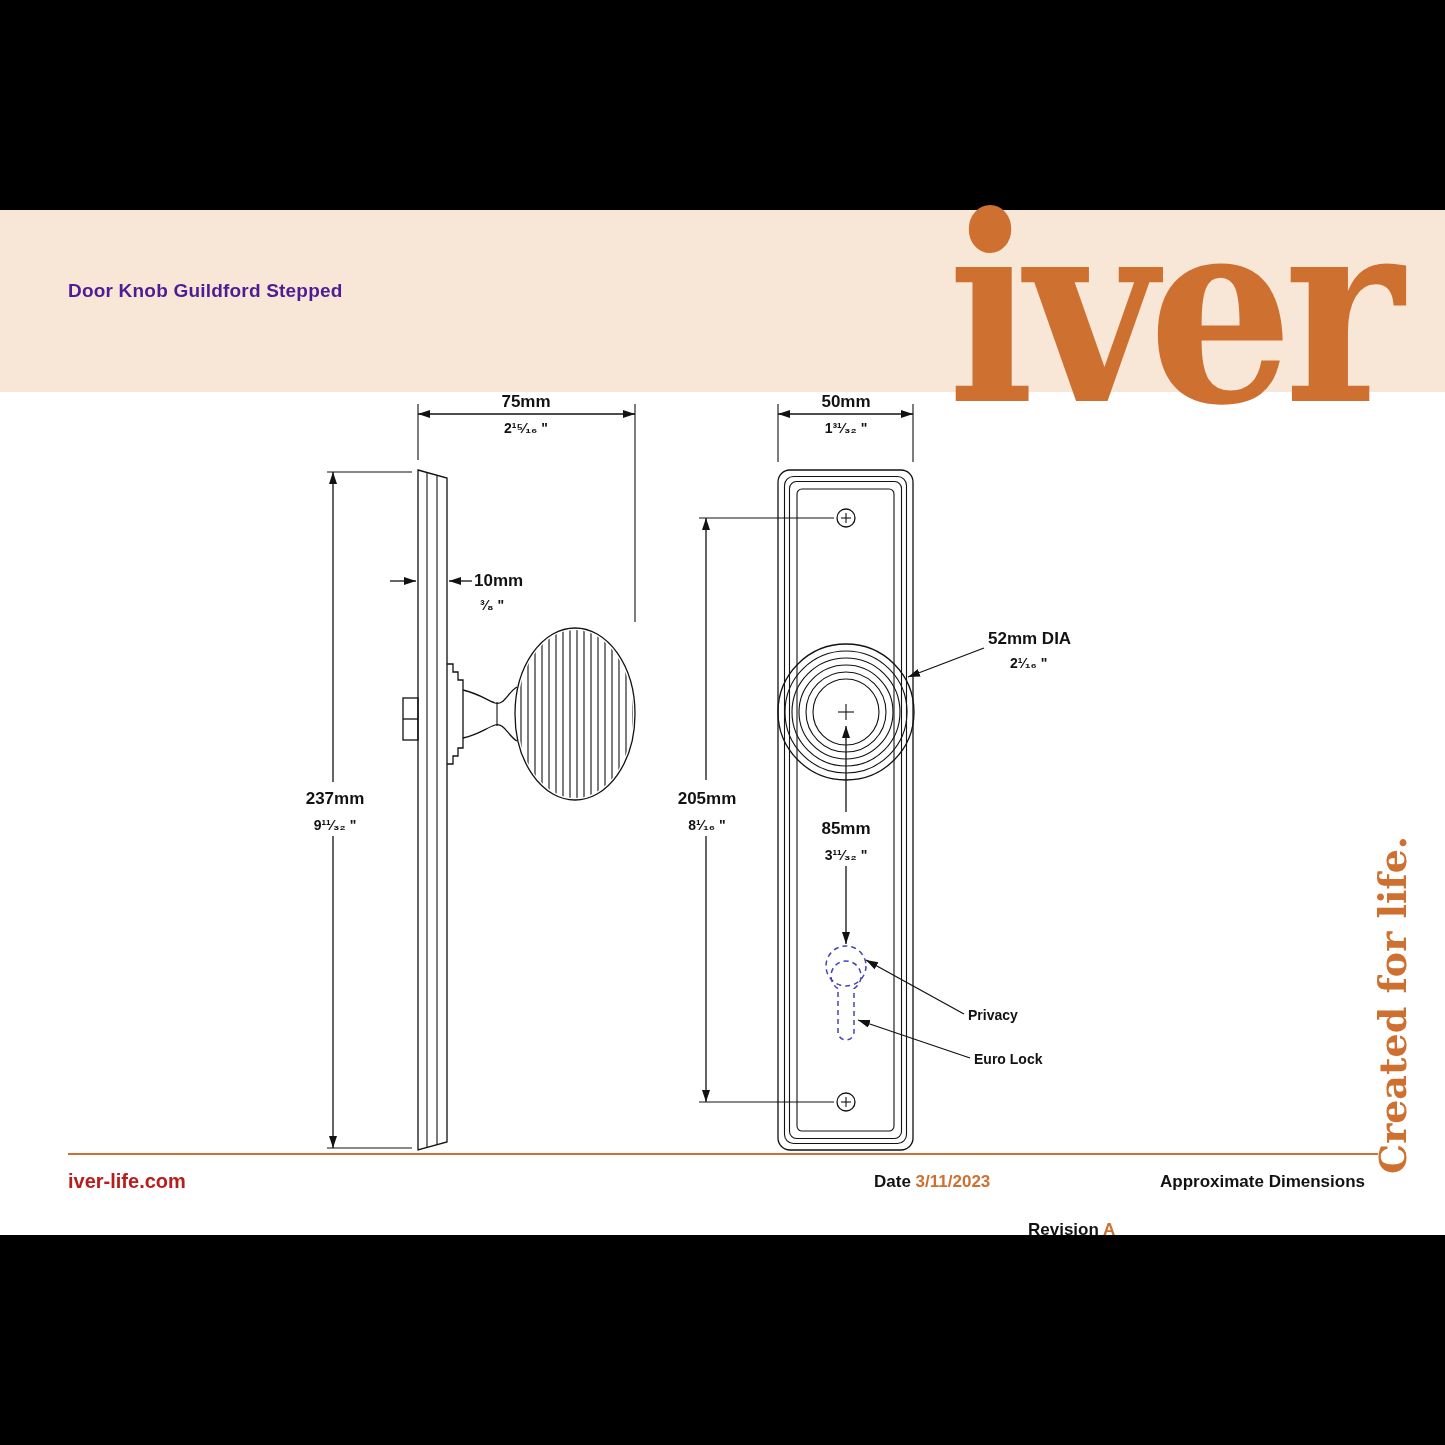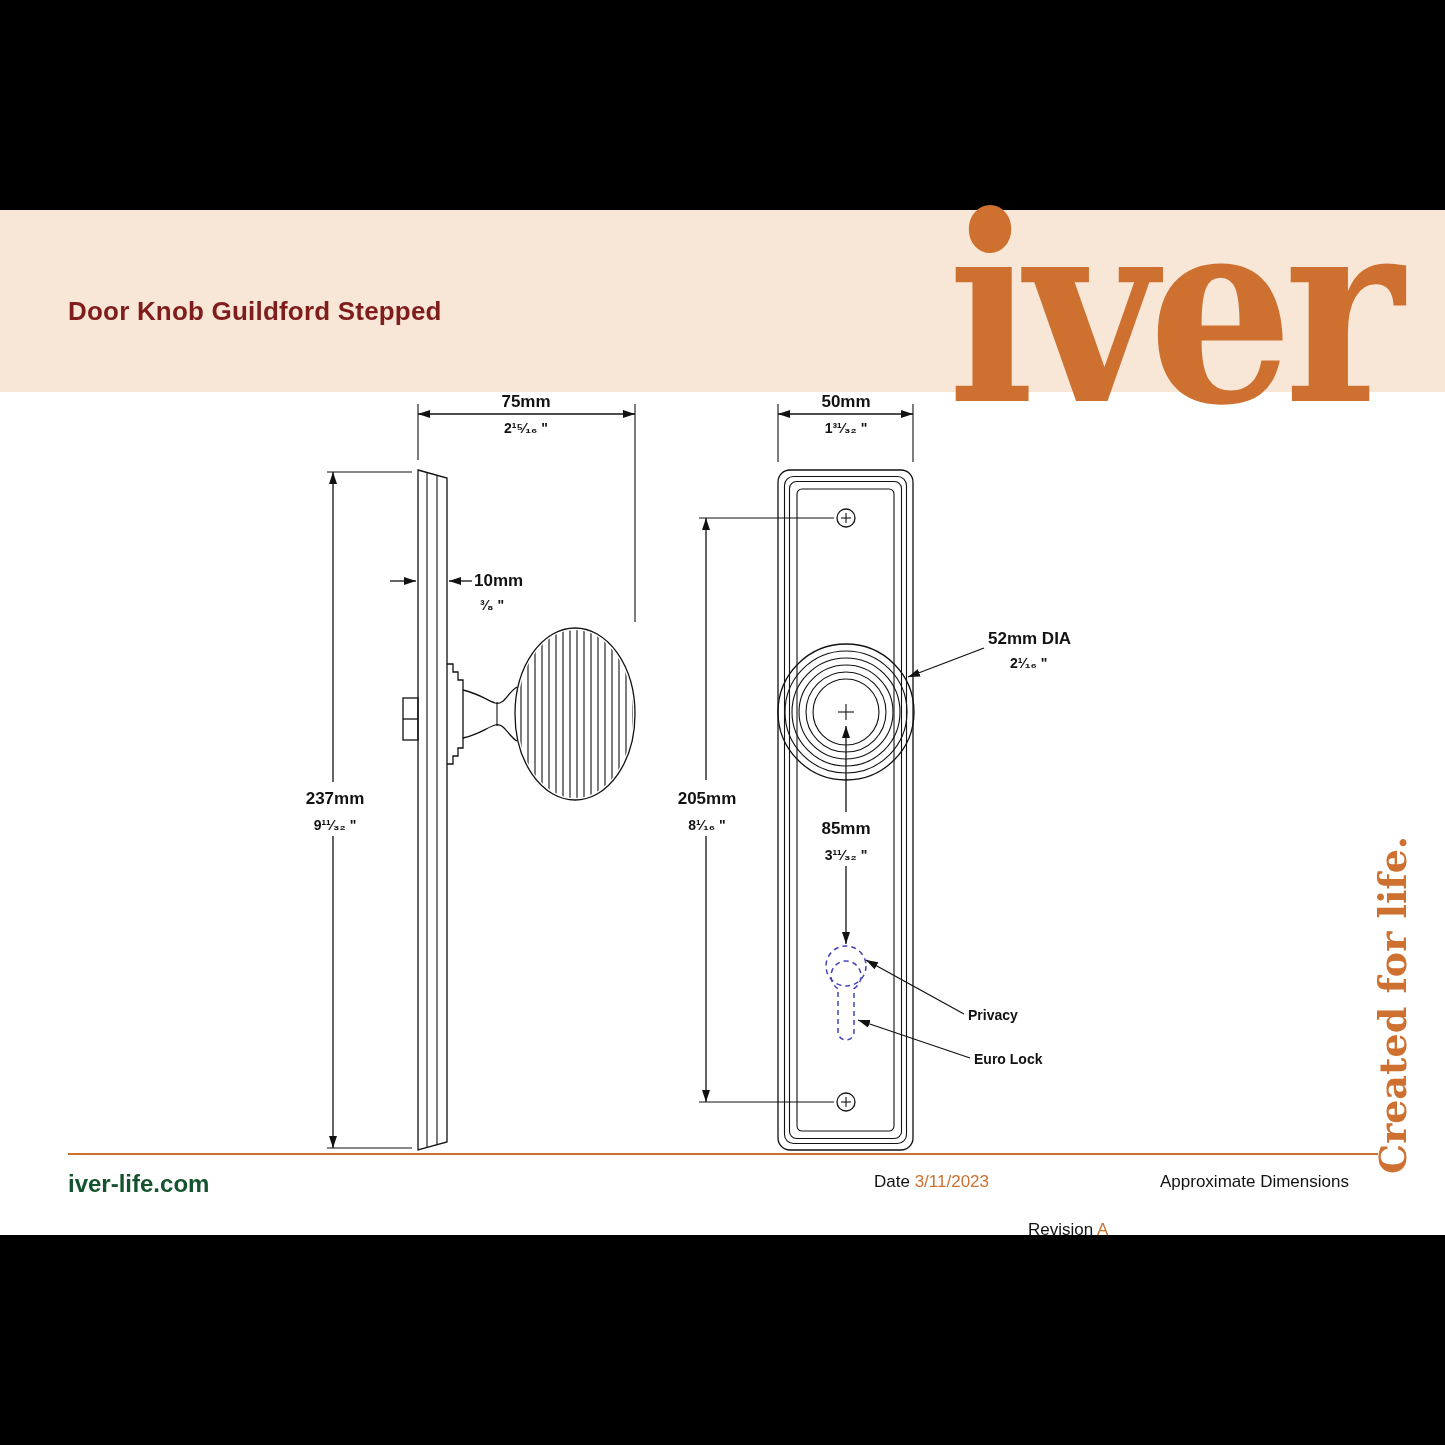--- a/index.html
+++ b/index.html
@@ -7,21 +7,21 @@
     position:relative; width:1445px; height:1445px;
     background:#ffffff; overflow:hidden;
     font-family:"Liberation Sans", sans-serif;
   }
   .bar-top    { position:absolute; left:0; top:0;      width:1445px; height:210px; background:#000; }
   .bar-bottom { position:absolute; left:0; top:1235px; width:1445px; height:210px; background:#000; }
   .band       { position:absolute; left:0; top:210px;  width:1445px; height:182px; background:#F8E7D6; }
 
   .title {
     position:absolute; left:68px; top:280px;
-    font-size:26px; font-weight:bold; color:#7f1d1d; letter-spacing:0.2px;margin-top:16px;
+    font-size:19px; font-weight:bold; color:#4c1d95; letter-spacing:0.2px;
   }
   .logo {
     position:absolute; right:50px; top:182px;
     font-family:"DejaVu Serif", serif; font-weight:bold;
     font-size:258px; line-height:1; color:#CE7030;
     letter-spacing:-10px; transform:scaleX(0.88); transform-origin:100% 50%;
   }
   .tagline {
     position:absolute; left:1392px; top:1005px;
     transform:translate(-50%,-50%) rotate(-90deg);
@@ -37,23 +37,23 @@
   .thin { stroke:#121212; stroke-width:1.1; fill:none; }
   .wbg  { fill:#ffffff; stroke:none; }
   .dash { stroke:#4444B8; stroke-width:1.5; fill:none; stroke-dasharray:5 4; }
   .t17  { font:bold 17px "Liberation Sans", sans-serif; fill:#121212; }
   .t14  { font:bold 14px "Liberation Sans", sans-serif; fill:#121212; }
   .mid  { text-anchor:middle; }
 
   .rule { position:absolute; left:68px; top:1153px; width:1310px; height:2px; background:#CE7030; }
   .website {
     position:absolute; left:68px; top:1170px;
-    font-size:24px; font-weight:bold; color:#14532d; text-decoration:none;
-  }
-  .meta { position:absolute; top:1172px; font-size:17px; font-weight:normal; color:#121212; }
+    font-size:20px; font-weight:bold; color:#b91c1c; text-decoration:none;
+  }
+  .meta { position:absolute; top:1172px; font-size:17px; font-weight:bold; color:#121212; }
   .meta .accent { color:#CE7030; }
   .meta-date { left:874px; }
   .meta-rev  { left:1028px;margin-top:48px; }
   .meta-note { left:1160px;text-align:right; }
 </style>
 </head>
 <body>
 
 <div class="page">
 

